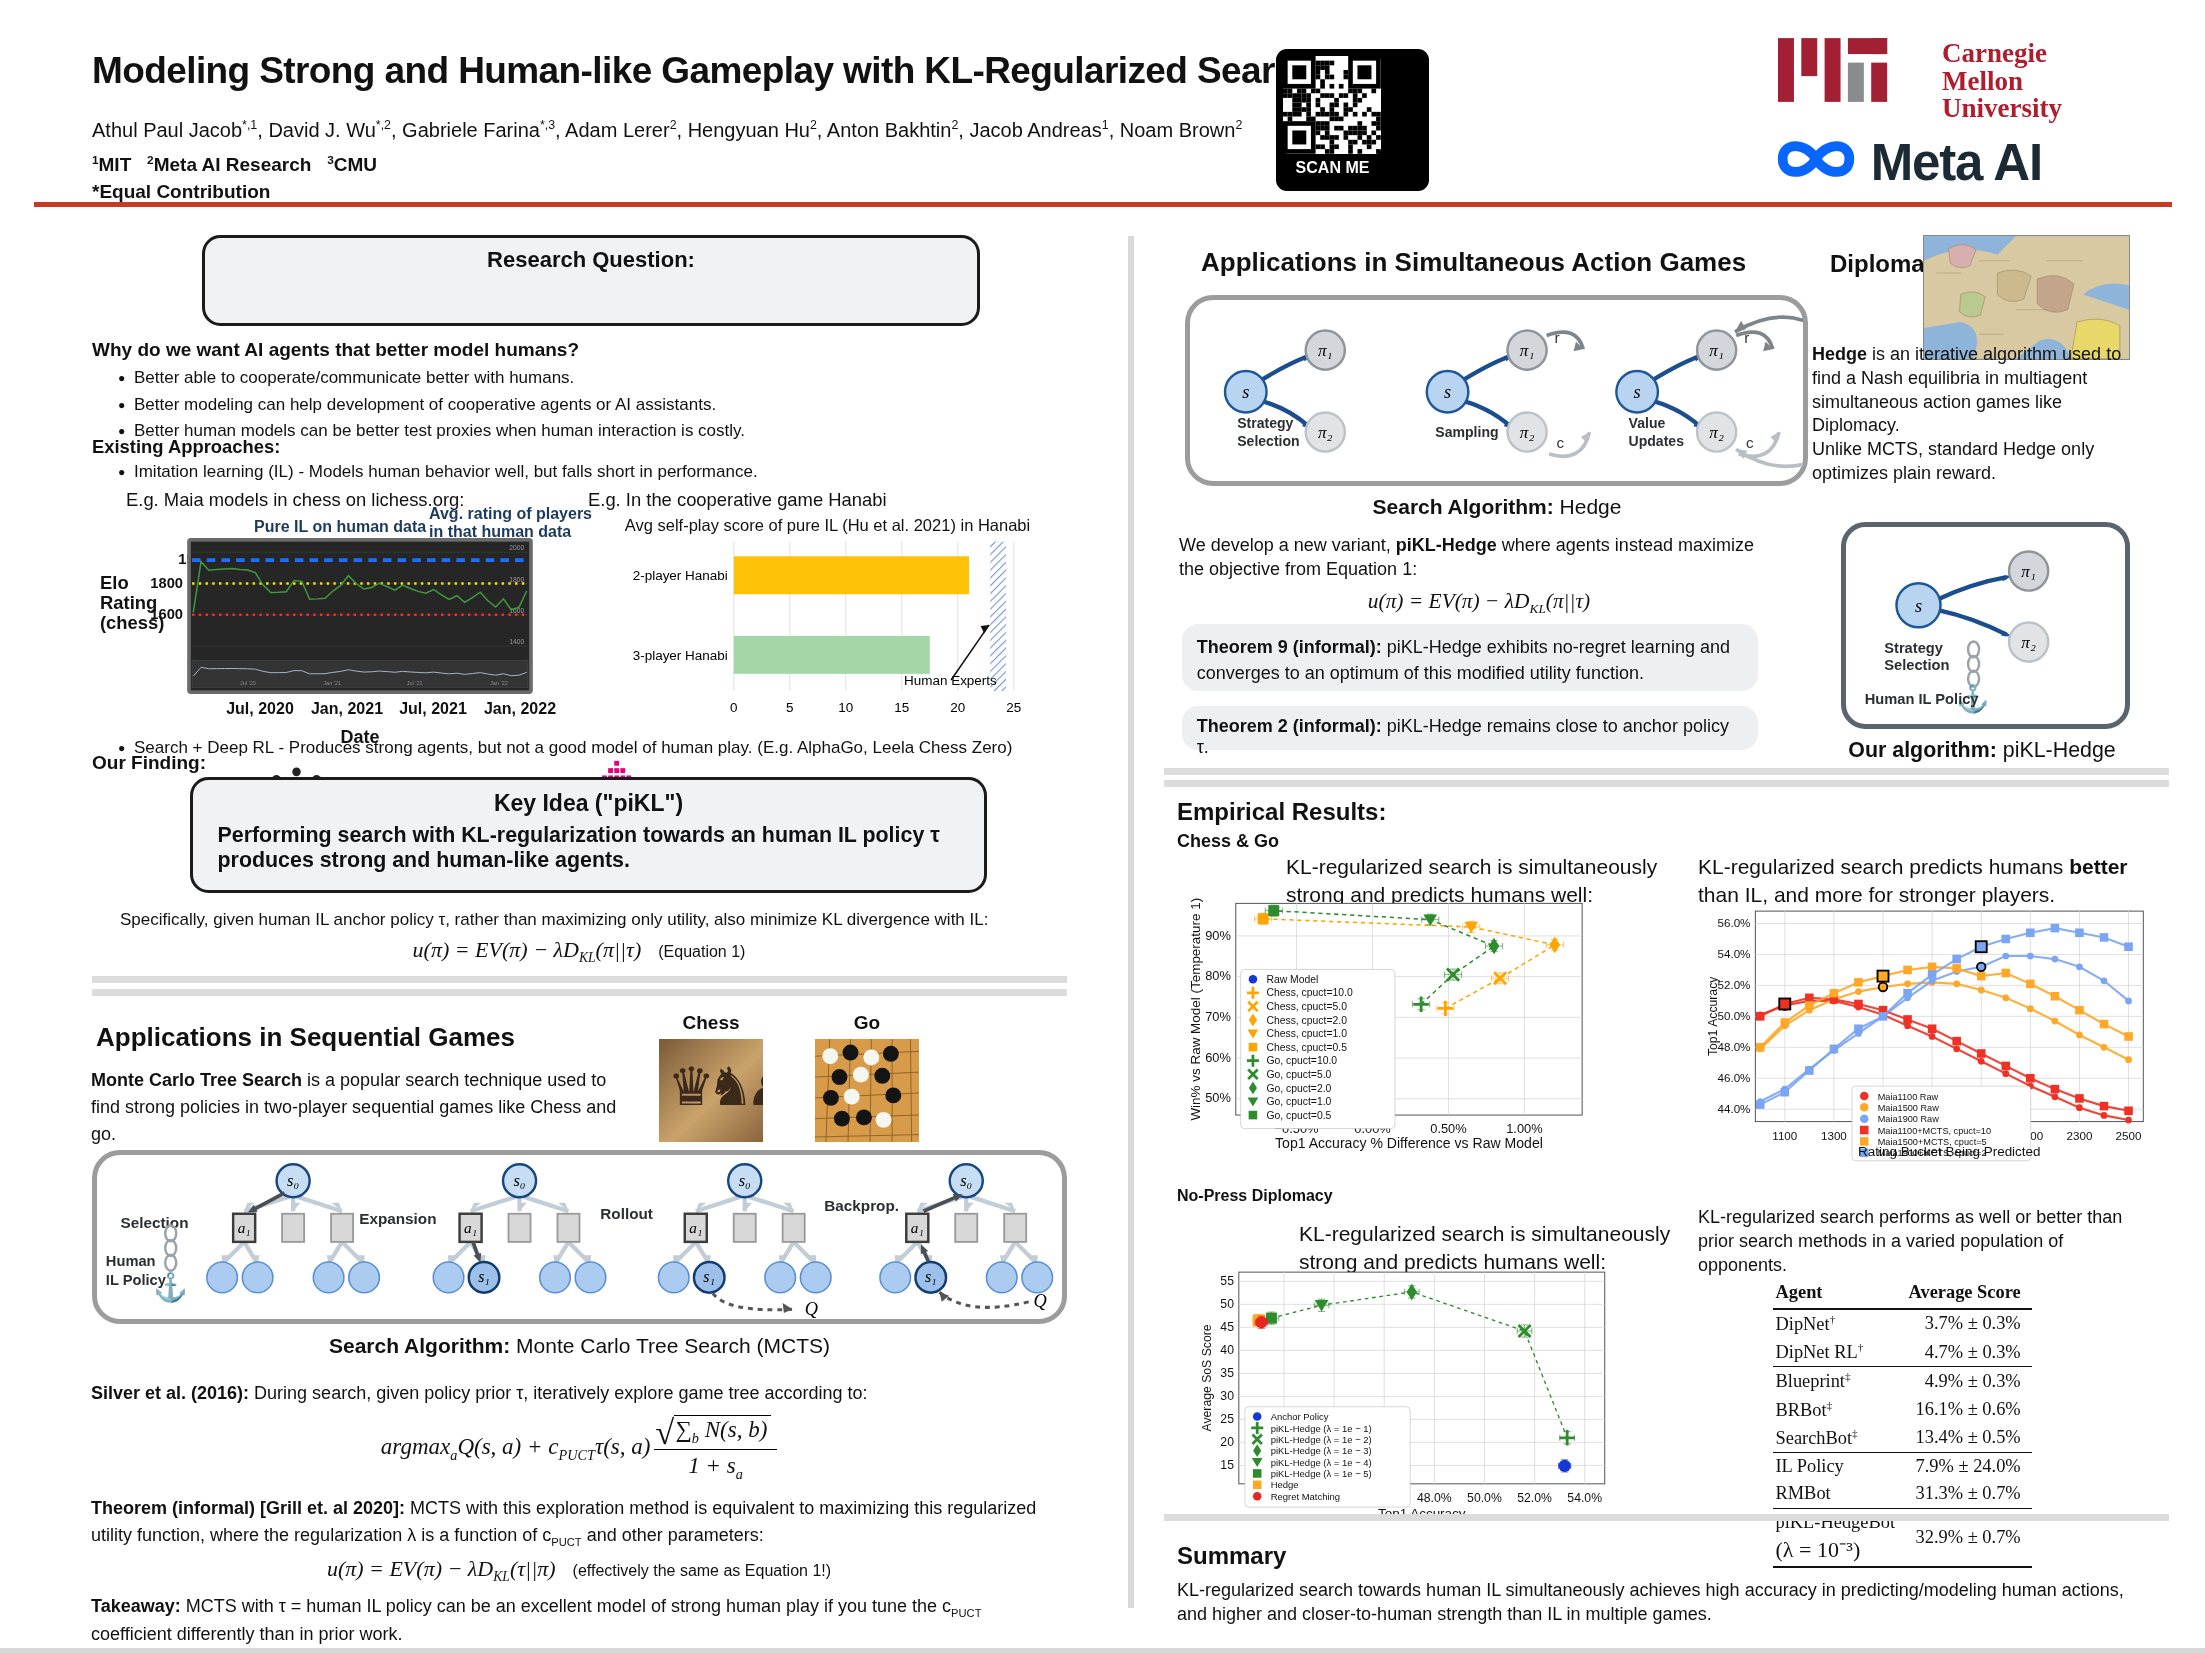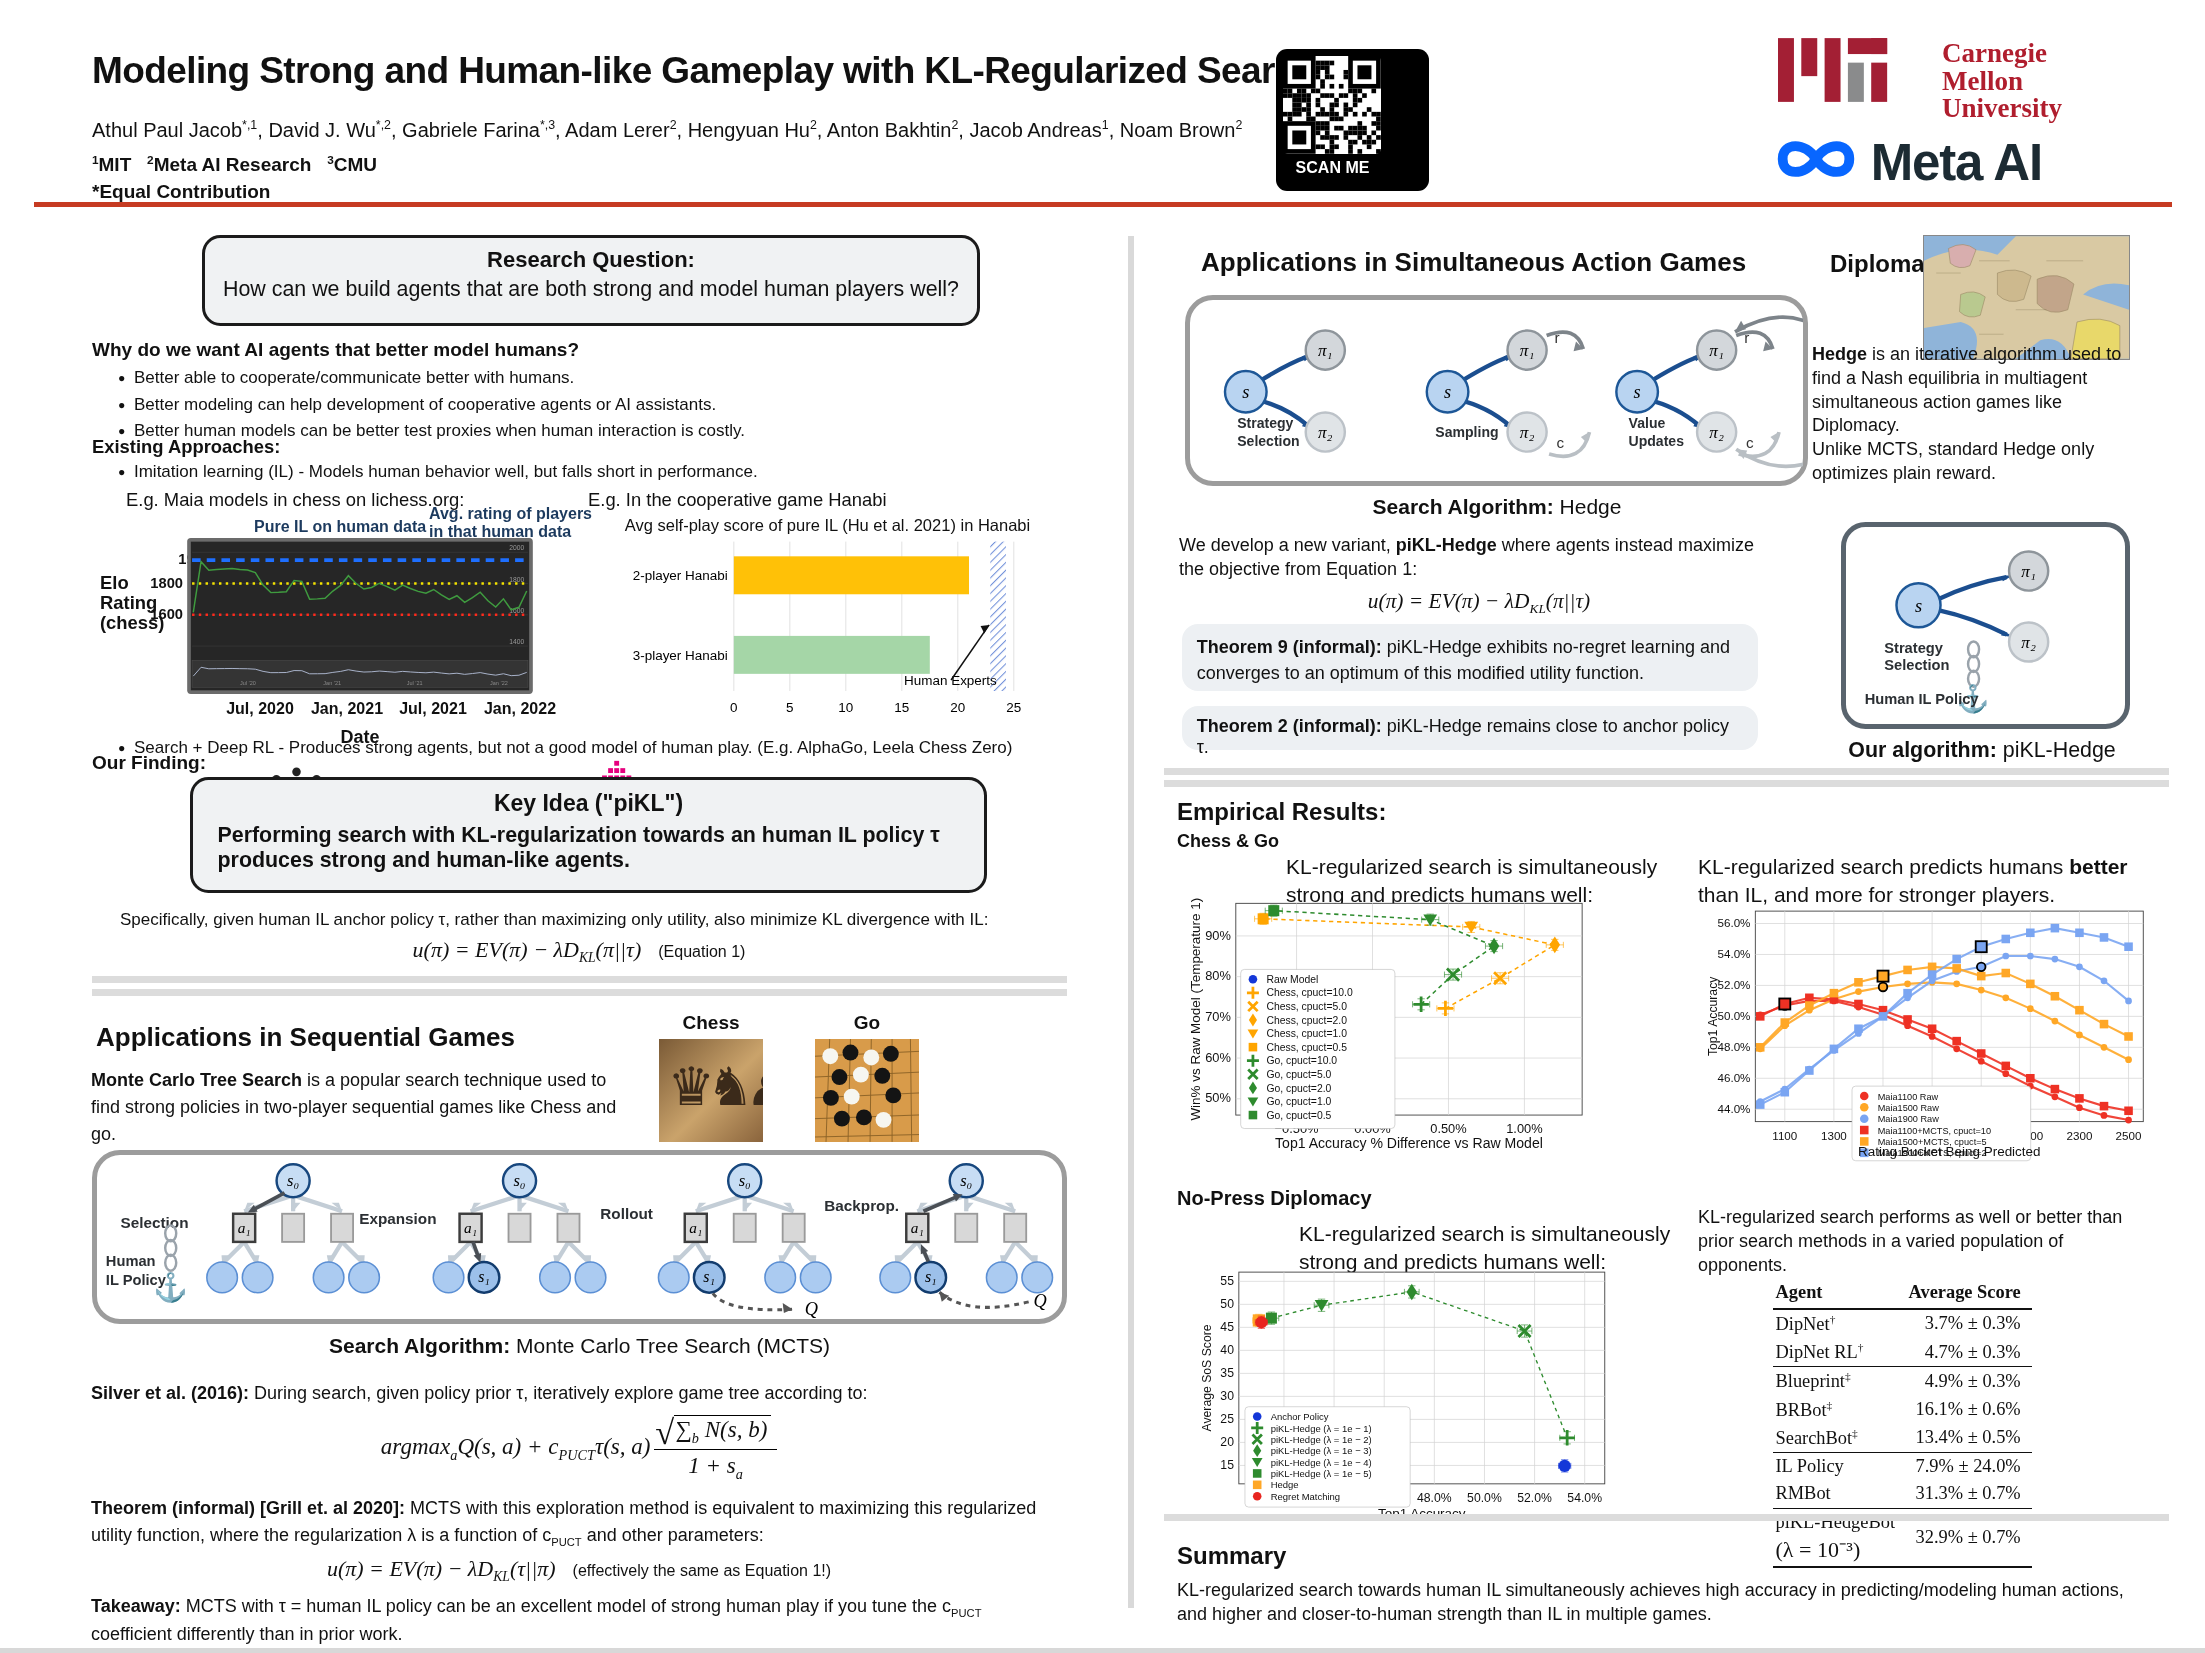--- a/index.html
+++ b/index.html
@@ -214,21 +214,20 @@
   <svg width="92" height="64" viewBox="0 0 160 104">
     <path d="M22,52 C22,22 62,22 80,52 C98,82 138,82 138,52 C138,22 98,22 80,52 C62,82 22,82 22,52 Z" fill="none" stroke="#0866ff" stroke-width="17" stroke-linecap="round"></path>
   </svg>
   <span class="b" style="font-size:51px;color:#1c2b33;letter-spacing:-1.2px;vertical-align:11px;margin-left:6.1px;">Meta AI</span>
 </div>
 
 <div class="abs" style="left:34px;top:202px;width:2138px;height:4.9px;background:#c63b22;"></div>
 
 <div class="abs sketchbox" style="left:202px;top:235px;width:772px;height:85px;text-align:center;">
   <div class="b" style="font-size:22px;margin-top:8.6px;">Research Question:</div>
-  <div style="font-size:21.4px;margin-top:4.9px;">How can we build agents that are both strong and model human players well?</div>
 </div>
 
 <div class="abs b" style="left:92px;top:339px;font-size:19px;">Why do we want AI agents that better model humans?</div>
 <ul class="abs blts" id="why-bullets" style="left:118px;top:368px;font-size:17px;width:919px;">
     <li>Better able to cooperate/communicate better with humans.</li>
     <li>Better modeling can help development of cooperative agents or AI assistants.</li>
     <li>Better human models can be better test proxies when human interaction is costly.</li>
   </ul>
 
 <div class="abs b" style="left:92px;top:436px;font-size:18.4px;">Existing Approaches:</div>
@@ -958,21 +957,21 @@
       <rect x="253" y="360.8" width="14" height="14" fill="#ee3124"></rect>
       <text x="282" y="373.8" font-size="15" fill="#111">Maia1100+MCTS, cpuct=10</text>
       <rect x="253" y="379.4" width="14" height="14" fill="#ffa726"></rect>
       <text x="282" y="392.4" font-size="15" fill="#111">Maia1500+MCTS, cpuct=5</text>
       <rect x="253" y="398" width="14" height="14" fill="#7aa5f2"></rect>
       <text x="282" y="411" font-size="15" fill="#111">Maia1900+MCTS, cpuct=2</text>
       <text x="399" y="410" font-size="22" text-anchor="middle" fill="#111">Rating Bucket Being Predicted</text>
       <text x="20" y="182" font-size="20" text-anchor="middle" fill="#111" transform="rotate(-90 20 182)">Top1 Accuracy</text>
     </svg></div>
 
-<div class="abs b" style="left:1177px;top:1187px;font-size:20px;">No-Press Diplomacy</div>
+<div class="abs b" style="left:1177px;top:1187px;font-size:16px;">No-Press Diplomacy</div>
 <div class="abs caption" style="left:1299px;top:1220px;width:417px;font-size:21px;">KL-regularized search is simultaneously strong and predicts humans well:</div>
 <div class="abs" id="chart3" style="left:1198px;top:1266px;width:417px;height:257px;"><svg width="417" height="257" viewBox="0 0 680 420">
       <rect x="66" y="10" width="598" height="346" fill="#fff" stroke="#444" stroke-width="1.5"></rect>
       <line x1="139.72602739726017" y1="10" x2="139.72602739726017" y2="356" stroke="#d5d5d5" stroke-width="1.2"></line>
       <text x="139.72602739726017" y="386" font-size="20" text-anchor="middle" fill="#111">42.0%</text>
       <line x1="221.6438356164383" y1="10" x2="221.6438356164383" y2="356" stroke="#d5d5d5" stroke-width="1.2"></line>
       <text x="221.6438356164383" y="386" font-size="20" text-anchor="middle" fill="#111">44.0%</text>
       <line x1="303.56164383561645" y1="10" x2="303.56164383561645" y2="356" stroke="#d5d5d5" stroke-width="1.2"></line>
       <text x="303.56164383561645" y="386" font-size="20" text-anchor="middle" fill="#111">46.0%</text>
       <line x1="385.47945205479454" y1="10" x2="385.47945205479454" y2="356" stroke="#d5d5d5" stroke-width="1.2"></line>

